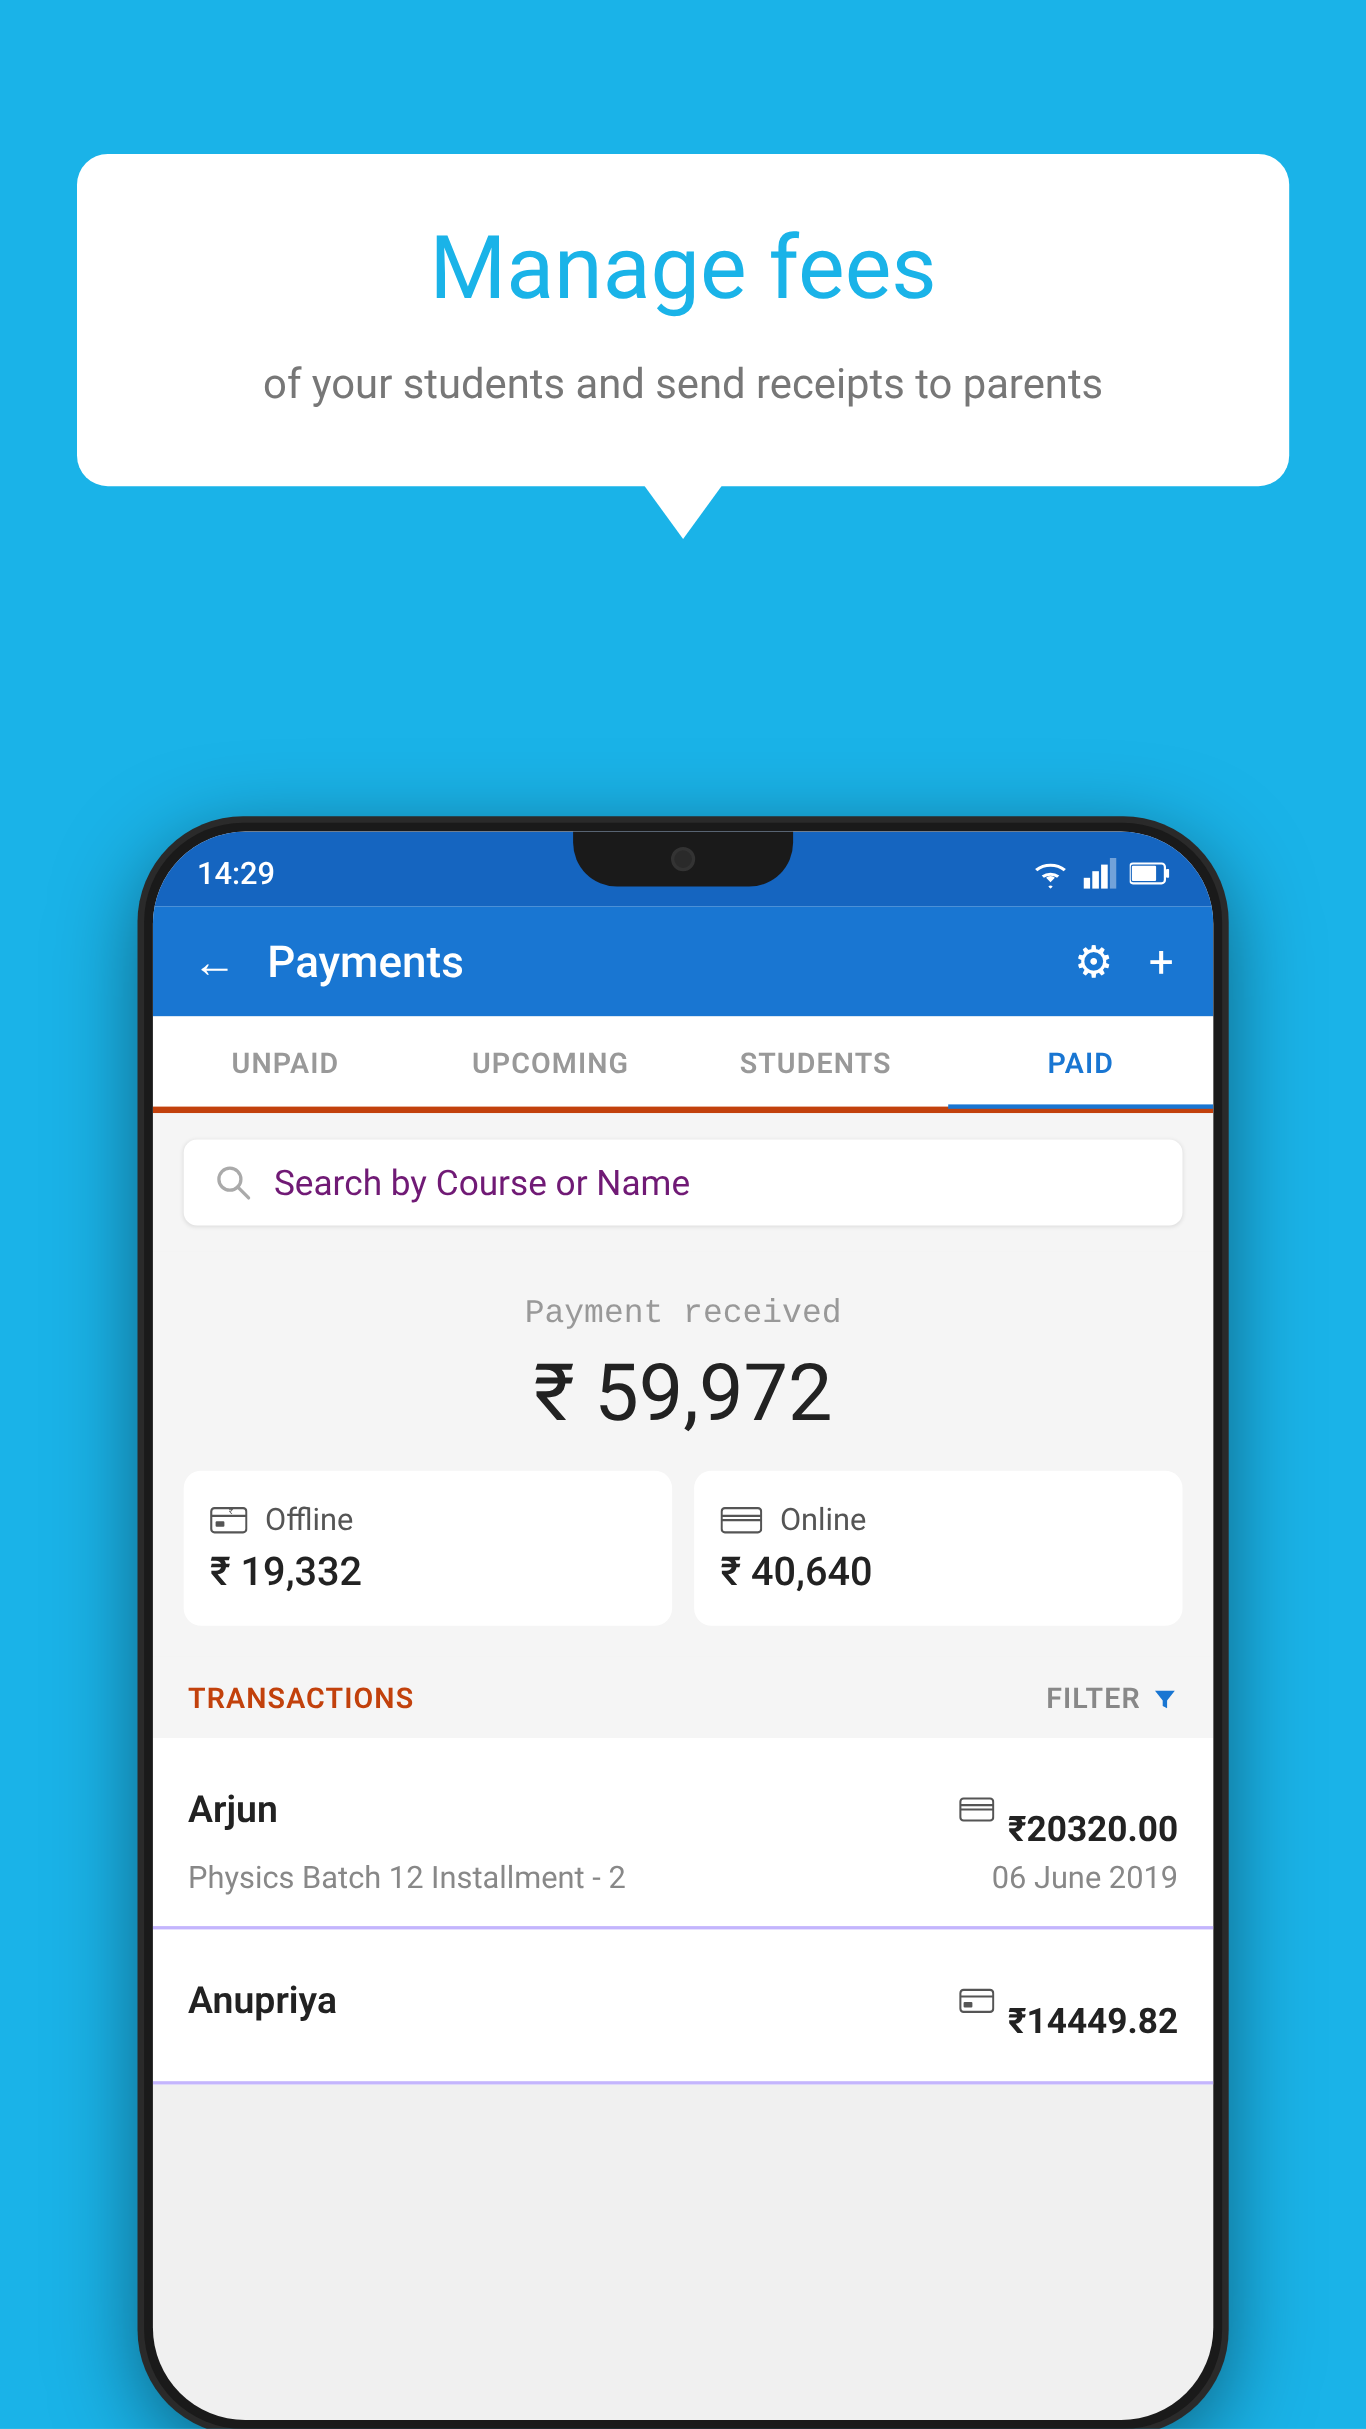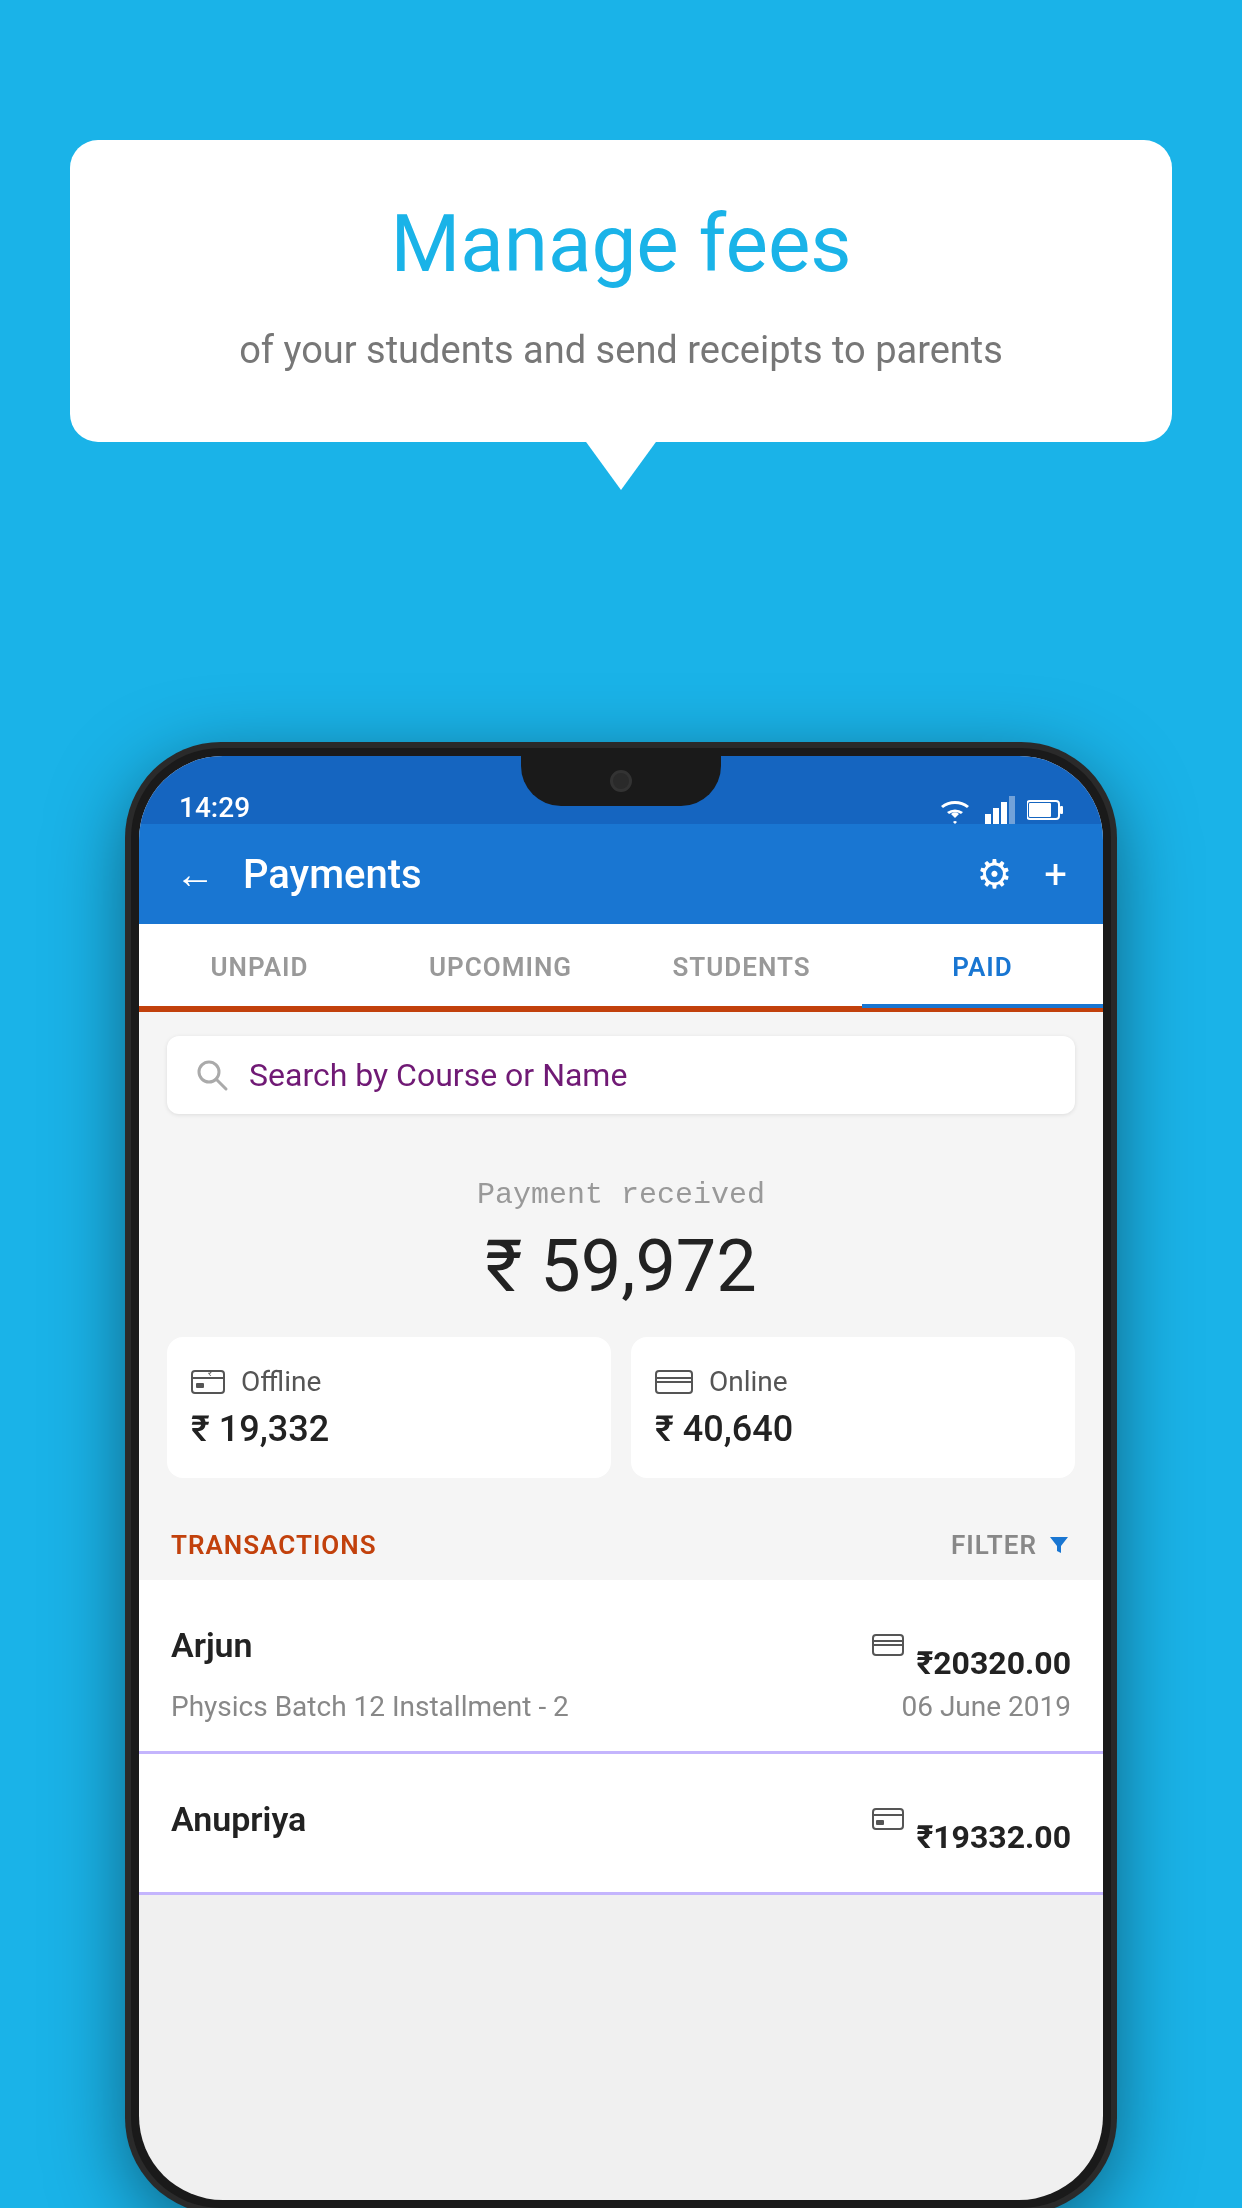--- a/index.html
+++ b/index.html
@@ -113,21 +113,21 @@
       background: #2a2a2a;
       border-radius: 50%;
       border: 3px solid #333;
     }
 
     
     .status-bar {
       background: #1565c0;
       height: 68px;
       display: flex;
-      align-items: flex-end;
+      align-items: center;
       justify-content: space-between;
       padding: 0 40px;
       padding-top: 8px;
     }
 
     .status-time {
       color: white;
       font-size: 28px;
       font-weight: 500;
     }
@@ -490,21 +490,21 @@
 
         <div class="transaction-item">
           <div class="transaction-row1">
             <span class="transaction-name">Anupriya</span>
             <div class="transaction-amount-row">
               <svg width="32" height="24" viewBox="0 0 32 24" fill="none">
                 <rect x="1" y="2" width="30" height="20" rx="3" stroke="#555" stroke-width="2"></rect>
                 <line x1="1" y1="8" x2="31" y2="8" stroke="#555" stroke-width="2"></line>
                 <rect x="4" y="13" width="8" height="5" rx="1" fill="#555"></rect>
               </svg>
-              <span class="transaction-amount">₹19332.00</span>
+              <span class="transaction-amount">₹14449.82</span>
             </div>
           </div>
           <div class="transaction-row2">
             <span class="transaction-course"></span>
             <span class="transaction-date"></span>
           </div>
         </div>
       </div>
 
     </div>

